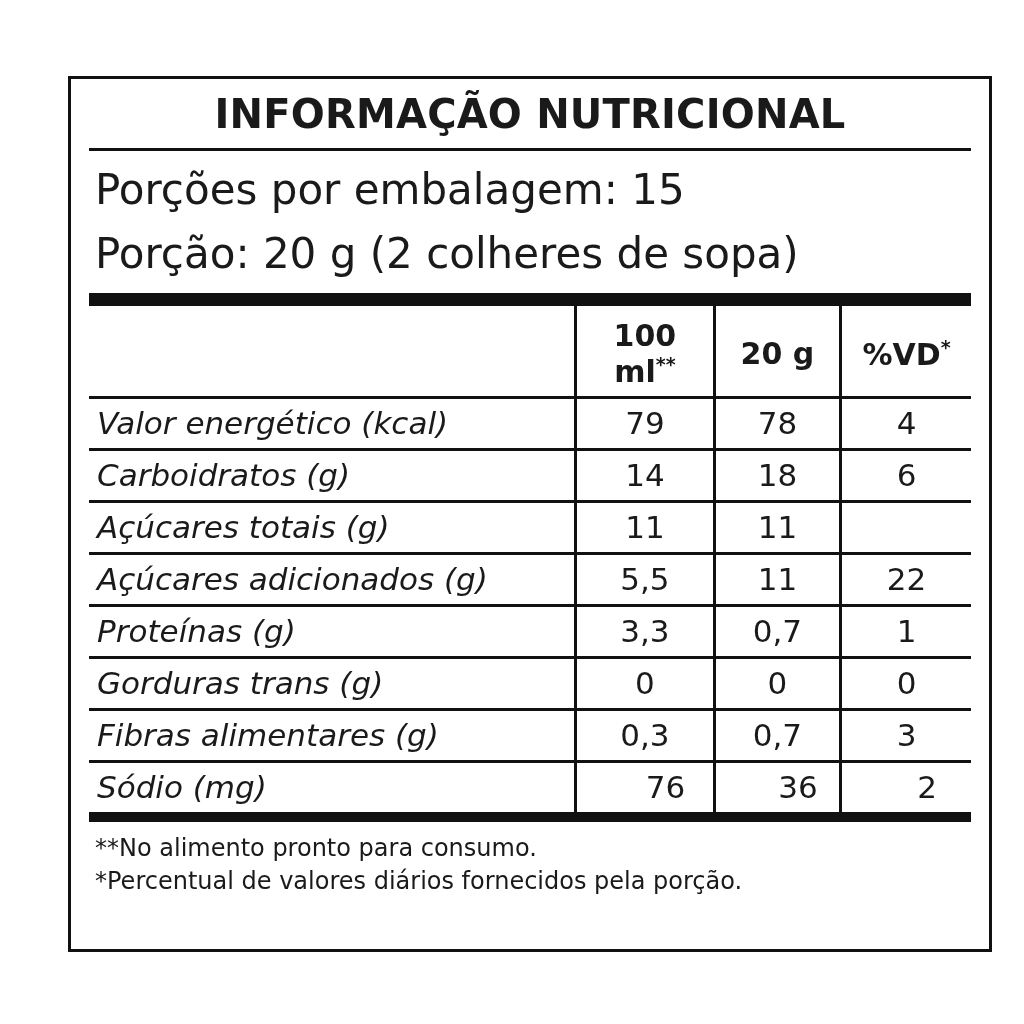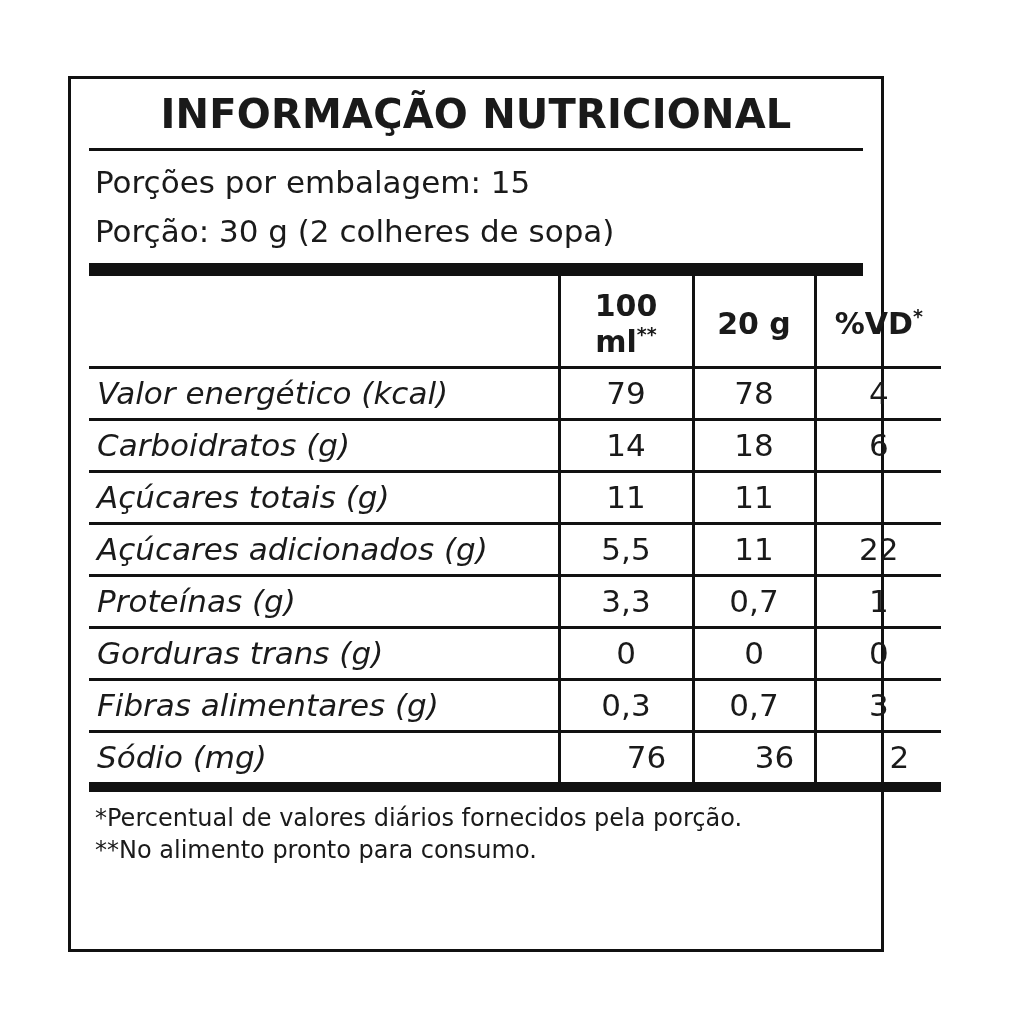--- a/index.html
+++ b/index.html
@@ -12,21 +12,21 @@
     height: 1024px;
     font-family: "DejaVu Sans", "Liberation Sans", sans-serif;
     color: #1a1a1a;
     overflow: hidden;
   }
 
   .panel {
     position: absolute;
     left: 68px;
     top: 76px;
-    width: 816px;
+    width: 924px;
     height: 876px;
     border: 3px solid #111111;
     background: #ffffff;
     box-sizing: border-box;
   }
 
   .inner {
     position: absolute;
     left: 18px;
     top: 14px;
@@ -43,21 +43,21 @@
     line-height: 1.08;
   }
 
   .rule-thin {
     height: 3px;
     background: #111111;
     margin: 0 0 6px 0;
   }
 
   .servings {
-    font-size: 31px;
+    font-size: 42px;
     line-height: 1.38;
     padding: 4px 0 2px 6px;
   }
 
   .rule-thick {
     height: 13px;
     background: #111111;
     margin: 8px 0 0 0;
   }
 
@@ -128,21 +128,21 @@
 </head>
 <body>
 
 <div class="panel">
   <div class="inner">
 
     <div class="title">INFORMAÇÃO NUTRICIONAL</div>
     <div class="rule-thin"></div>
 
     <div class="servings">Porções por embalagem: 15</div>
-    <div class="servings">Porção: 30 g (2 colheres de sopa)</div>
+    <div class="servings">Porção: 20 g (2 colheres de sopa)</div>
 
     <div class="rule-thick"></div>
 
     <table class="nutri">
       <colgroup>
         <col class="c-name">
           <col class="c-v1">
           <col class="c-v2">
           <col class="c-v3">
       </colgroup>
@@ -200,18 +200,18 @@
           <tr class="last">
             <td class="name">Sódio (mg)</td>
             <td class="val">76</td>
             <td class="val">36</td>
             <td class="vd">2</td>
           </tr>
         </tbody>
     </table>
 
     <div class="footnotes">
+      <div>**No alimento pronto para consumo.</div>
       <div>*Percentual de valores diários fornecidos pela porção.</div>
-      <div>**No alimento pronto para consumo.</div>
     </div>
 
   </div>
 </div>
 
 </body></html>

